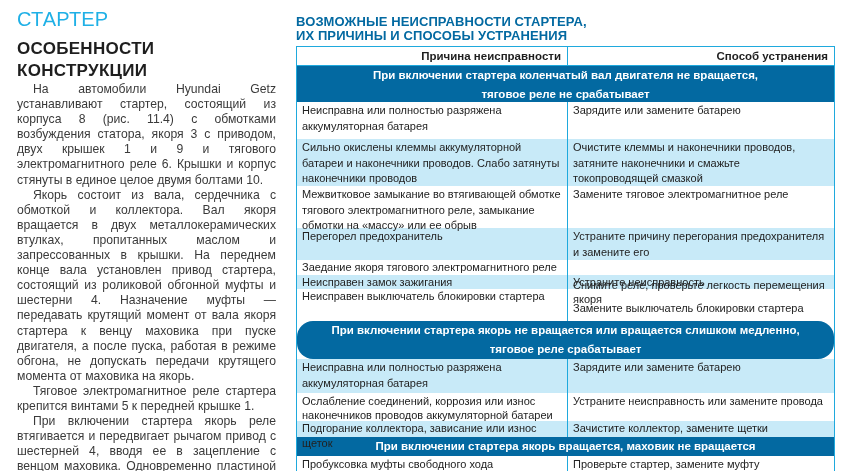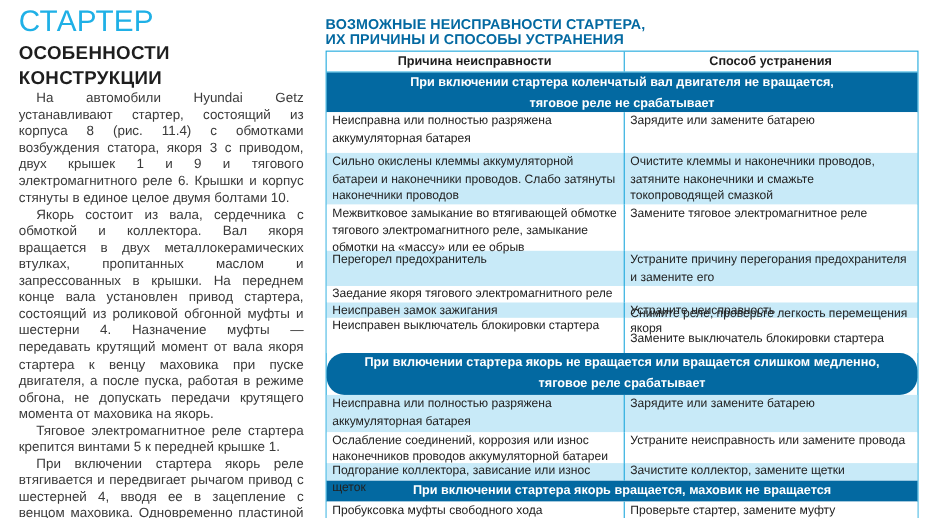--- a/index.html
+++ b/index.html
@@ -1,35 +1,35 @@
 <!DOCTYPE html>
 <html><head>
 <meta charset="utf-8">
 <style>
   html, body { margin:0; padding:0; }
   body { width:842px; height:471px; background:#ffffff; position:relative; overflow:hidden;
          font-family:"Liberation Sans", sans-serif; color:#2a2a2a; }
   .left { position:absolute; left:17px; top:0; width:260px; }
-  .main-title { position:absolute; left:0; top:2px; font-size:27px; font-weight:400; color:#1fb0e6;
+  .main-title { position:absolute; left:0; top:2px; font-size:20px; font-weight:400; color:#1fb0e6;
                 letter-spacing:0.2px; margin:0; line-height:34px; }
   .sub-title { position:absolute; left:0; top:38px; font-size:17px; font-weight:700; color:#1e1e1e;
                margin:0; line-height:22px; letter-spacing:0.3px; }
   .body-text { position:absolute; left:0; top:82px; width:259px; font-size:12.2px; line-height:15.1px;
                color:#3a3a3a; text-align:justify; font-family:"Liberation Sans", sans-serif; }
   .body-text p { margin:0; text-indent:16px; }
 
   .right-title { position:absolute; left:296px; top:15px; font-size:13px; font-weight:700;
                  color:#0369a1; line-height:14px; margin:0; letter-spacing:0.1px; }
   .tbl { position:absolute; left:296px; top:46px; width:537px; border:1px solid #1fa9dd;
          border-collapse:collapse; font-size:11px; font-family:"Liberation Sans", sans-serif; }
   .tbl .row { display:flex; }
   .tbl .cell { box-sizing:border-box; padding:1px 6px 0 5px; line-height:15.5px; color:#222; }
   .tbl .c1 { width:271px; border-right:1px solid #1fa9dd; }
   .tbl .c2 { width:266px; }
-  .tbl .hdr .cell { text-align:center; font-weight:700; font-size:11.5px; padding-top:2px; height:18px; color:#1e1e1e; }
+  .tbl .hdr .cell { text-align:right; font-weight:700; font-size:11.5px; padding-top:2px; height:18px; color:#1e1e1e; }
   .tbl .hdr { border-bottom:1px solid #1fa9dd; }
   .tbl .section { background:#0369a1; color:#ffffff; font-weight:700; text-align:center;
                   font-size:11.5px; line-height:19px; padding:0 6px; }
   .tbl .white { background:#ffffff; }
   .tbl .blue { background:#c8eaf8; }
 </style>
 </head>
 <body>
 
 <div class="left">

